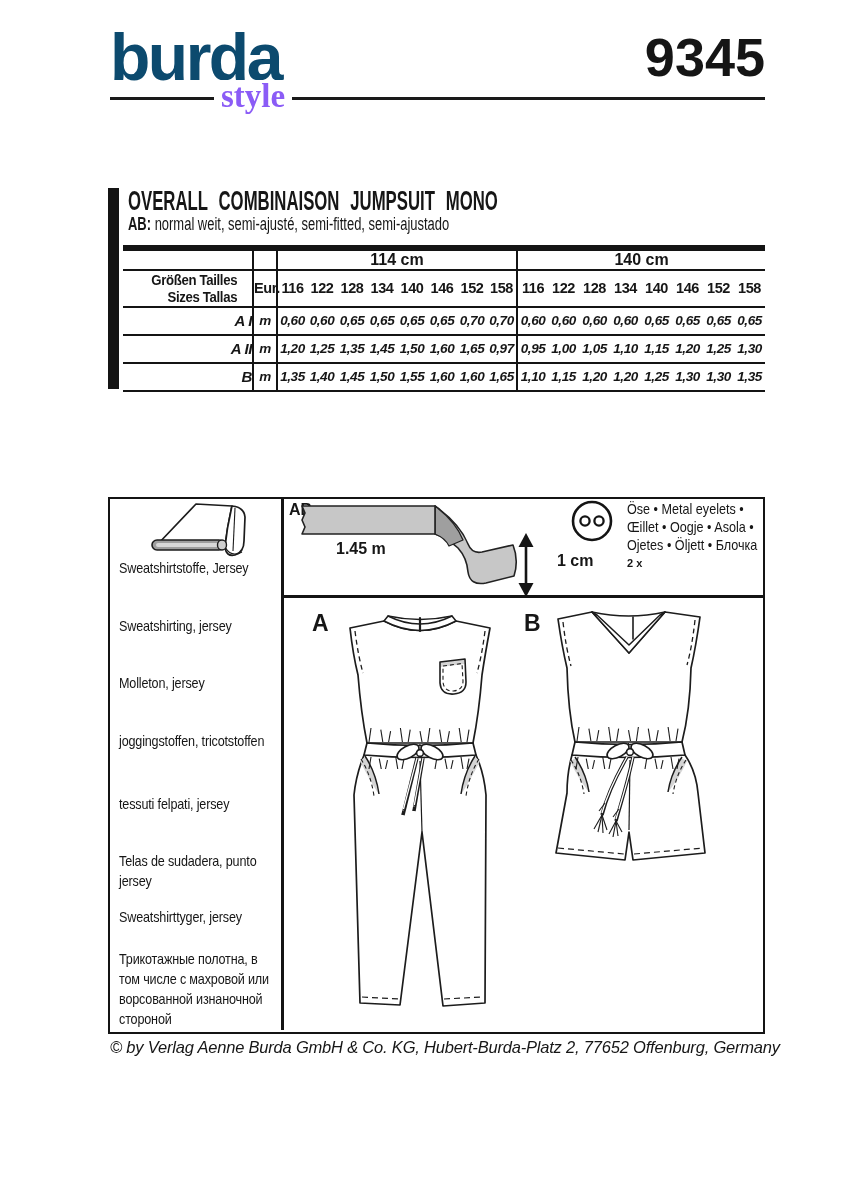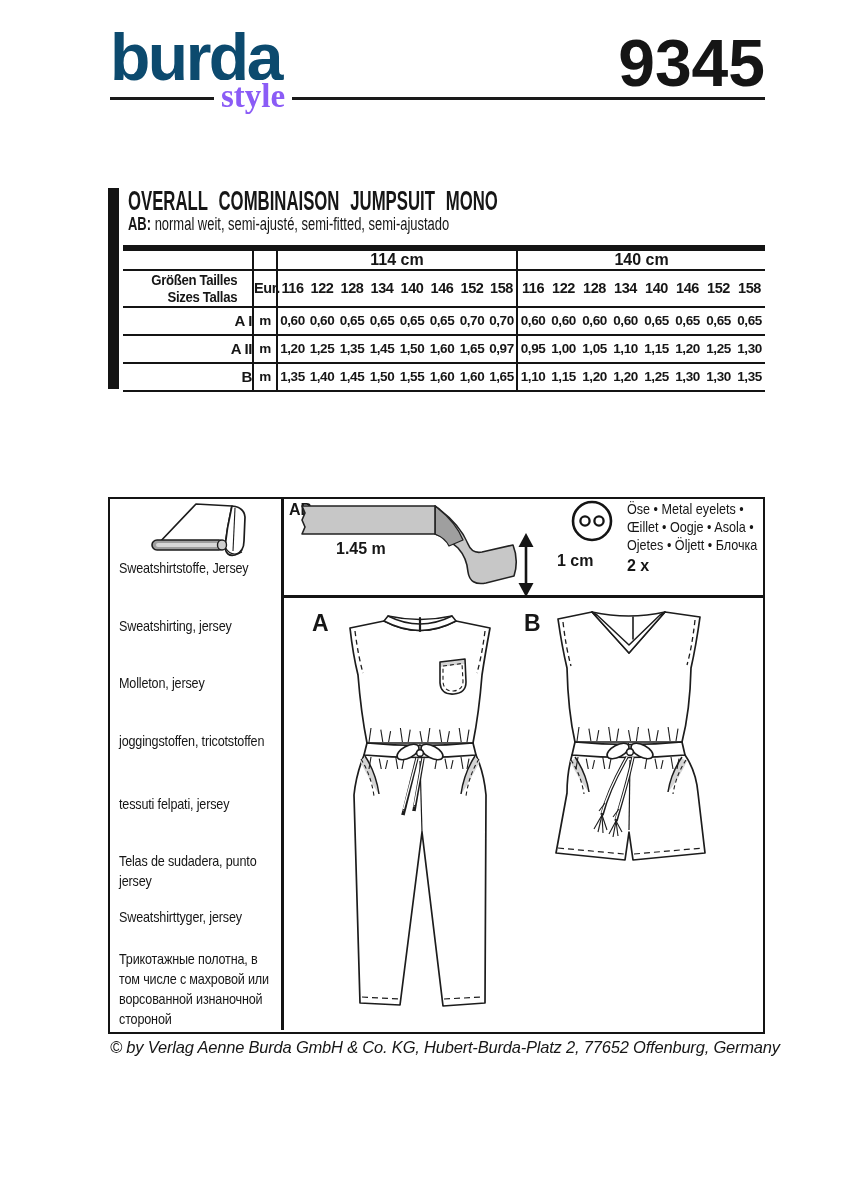--- a/index.html
+++ b/index.html
@@ -9,59 +9,59 @@
     font-family:"Liberation Sans","DejaVu Sans",sans-serif; color:#161616;
     margin:0 auto; overflow:hidden;
   }
   .abs { position:absolute; }
 
   
   .brand { left:110px; top:24px; font-size:66px; font-weight:700; letter-spacing:-2.5px; color:#0c4a6e; line-height:1; }
   .brand-sub { left:214px; top:80px; font-family:"Liberation Serif","DejaVu Serif",serif; font-weight:700;
                font-size:33px; color:#8b5cf6; background:#fff; padding:0 7px; z-index:3; line-height:1; }
   .header-rule { left:110px; top:97px; width:655px; height:3px; background:#1a1a1a; z-index:1; }
-  .pattern-number { left:540px; top:30px; width:225px; text-align:right; font-size:66px; font-weight:700; letter-spacing:0px; line-height:1; color:#151515; }
+  .pattern-number { left:540px; top:30px; width:225px; text-align:right; font-size:54px; font-weight:700; letter-spacing:0px; line-height:1; color:#151515; }
 
   
   .accent-bar { left:108px; top:188px; width:11px; height:201px; background:#141414; }
   .title { left:128px; top:186px; font-size:27px; font-weight:700; white-space:nowrap;
            transform:scaleX(0.62); transform-origin:left top; word-spacing:10px; letter-spacing:0; }
   .subtitle { left:128px; top:214px; font-size:18px; white-space:nowrap; transform:scaleX(0.72); transform-origin:left top; }
   .subtitle b { font-weight:700; }
 
   
   .size-table { left:123px; top:245px; }
   table { border-collapse:collapse; table-layout:fixed; width:642px; border-top:6px solid #141414; }
   tr { border-bottom:2.2px solid #141414; }
   td { font-weight:700; text-align:center; vertical-align:middle; font-size:13.5px; letter-spacing:-0.4px; padding:0; overflow:visible; }
   td.lbl { text-align:right; padding-left:5px; }
   .b-left { border-left:2.2px solid #141414; }
   .r-cm  { height:18px; }
   .r-cm td { font-size:16px; letter-spacing:0; }
   .r-hdr { height:34px; }
   .r-hdr td { font-size:14.5px; }
-  .r-data { height:28px; }
+  .r-data { height:28px;font-style:italic; }
   .hdr2 { line-height:1.15; font-size:15px; transform:scaleX(0.88); transform-origin:left center; white-space:nowrap; }
   .row-label { font-size:15px; }
 
   
   .lower-box { left:108px; top:497px; width:657px; height:537px; border:2.6px solid #141414; }
   .v-divider { left:281px; top:499px; width:2.6px; height:531px; background:#141414; }
   .h-divider { left:283px; top:595px; width:480px; height:2.6px; background:#141414; }
 
   .mat { left:119px; width:196px; font-size:15px; line-height:20px; letter-spacing:-0.2px;
          transform:scaleX(0.84); transform-origin:left top; white-space:pre-line; }
 
   .ab-label { left:289px; top:501px; font-size:16px; font-weight:700; }
   .ribbon-len { left:336px; top:540px; font-size:16px; font-weight:700; }
   .ribbon-wid { left:557px; top:552px; font-size:16px; font-weight:700; }
 
   .eyelet-text { left:627px; top:500px; width:170px; font-size:15px; line-height:18px;
                  transform:scaleX(0.84); transform-origin:left top; }
-  .eyelet-qty { left:627px; top:557px; font-size:16px; font-weight:700; }
+  .eyelet-qty { left:627px; top:557px; font-size:11px; font-weight:700; }
 
   .view-label { font-size:23px; font-weight:700; }
   .view-a-label { left:312px; top:610px; }
   .view-b-label { left:524px; top:610px; }
 
   
   .footer { left:110px; top:1038px; font-size:16.5px; letter-spacing:-0.2px; white-space:nowrap;font-style:italic; }
 
   svg { display:block; }
 </style>

